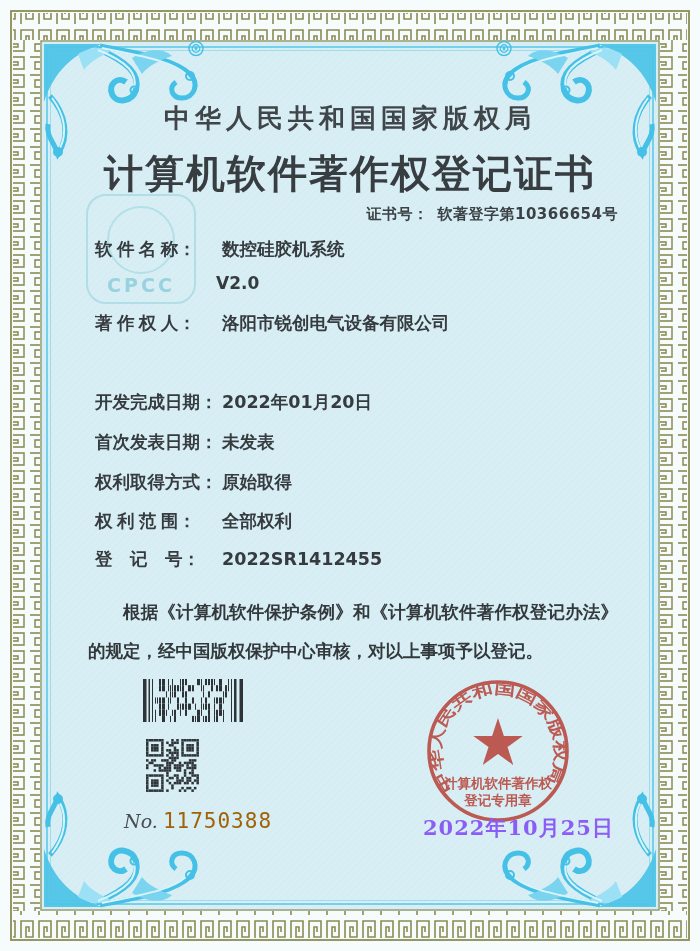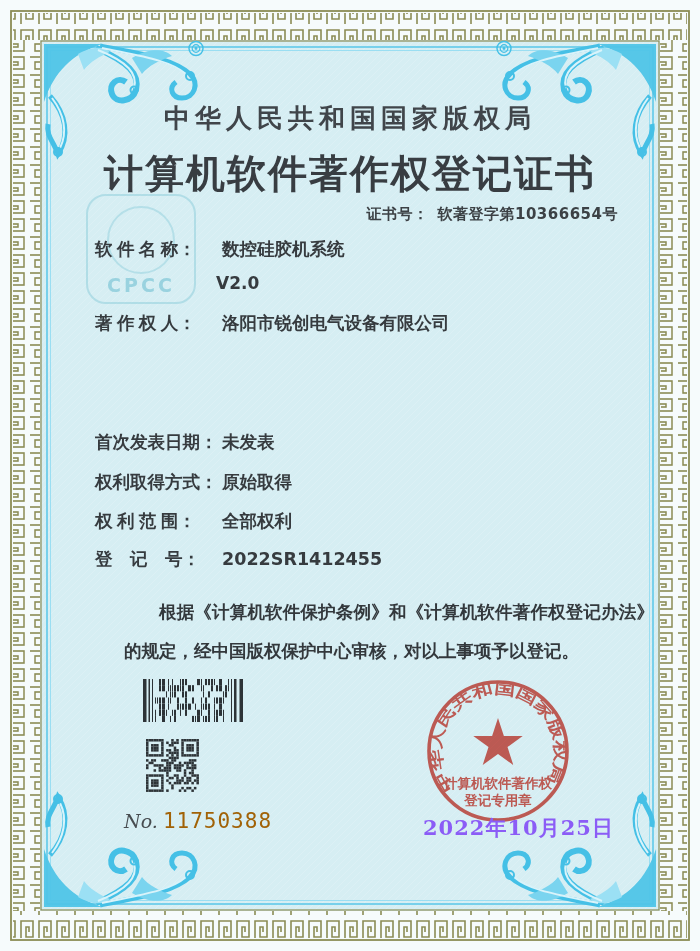--- a/index.html
+++ b/index.html
@@ -42,21 +42,21 @@
   .cert-no .cn-val{margin-left:9px;}
 
   .frow{position:absolute;left:95px;z-index:3;font-size:17.5px;font-weight:700;color:#363b3f;white-space:nowrap;}
   .frow .lbl{display:inline-block;width:121px;font-family:Liberation Serif, serif;}
   .r1{top:237px}.r2{top:311px}.r3{top:390px}.r4{top:430px}.r5{top:470px}.r6{top:509px}.r7{top:547px}
   .vline2{position:absolute;left:216px;top:261px;z-index:3;font-size:17px;font-weight:700;color:#363b3f;margin-top:12px;}
 
   .statement{
     left:88px;top:593px;width:530px;
     font-size:17.5px;line-height:39px;color:#33383c;font-weight:600;
-    text-indent:2em;text-align:justify;margin-left:36px;
+    text-indent:2em;text-align:justify;
   }
 
   .serial{left:124px;top:809px;white-space:nowrap;}
   .serial .no-prefix{font-family:"DejaVu Serif",serif;font-size:19px;color:#474c50;font-style:italic;}
   .serial .no-num{font-family:"DejaVu Sans Mono",monospace;font-size:21px;color:#a16207;letter-spacing:1px;}
 
   .issue-date{
     left:423px;top:814px;font-family:"DejaVu Serif",serif;
     font-size:21px;font-weight:600;color:#8b5cf6;letter-spacing:1px;z-index:4;
   }
@@ -143,20 +143,24 @@
 
   <div class="frow r1">
     <span class="lbl">软 件 名 称：</span>
     <span class="val">数控硅胶机系统</span>
   </div>
   <div class="vline2">V2.0</div>
 
   <div class="frow r2">
     <span class="lbl">著 作 权 人：</span>
     <span class="val">洛阳市锐创电气设备有限公司</span>
+  </div>
+  <div class="frow r3">
+    <span class="lbl">开发完成日期：</span>
+    <span class="val">2022年01月20日</span>
   </div>
   <div class="frow r4">
     <span class="lbl">首次发表日期：</span>
     <span class="val">未发表</span>
   </div>
   <div class="frow r5">
     <span class="lbl">权利取得方式：</span>
     <span class="val">原始取得</span>
   </div>
   <div class="frow r6">

